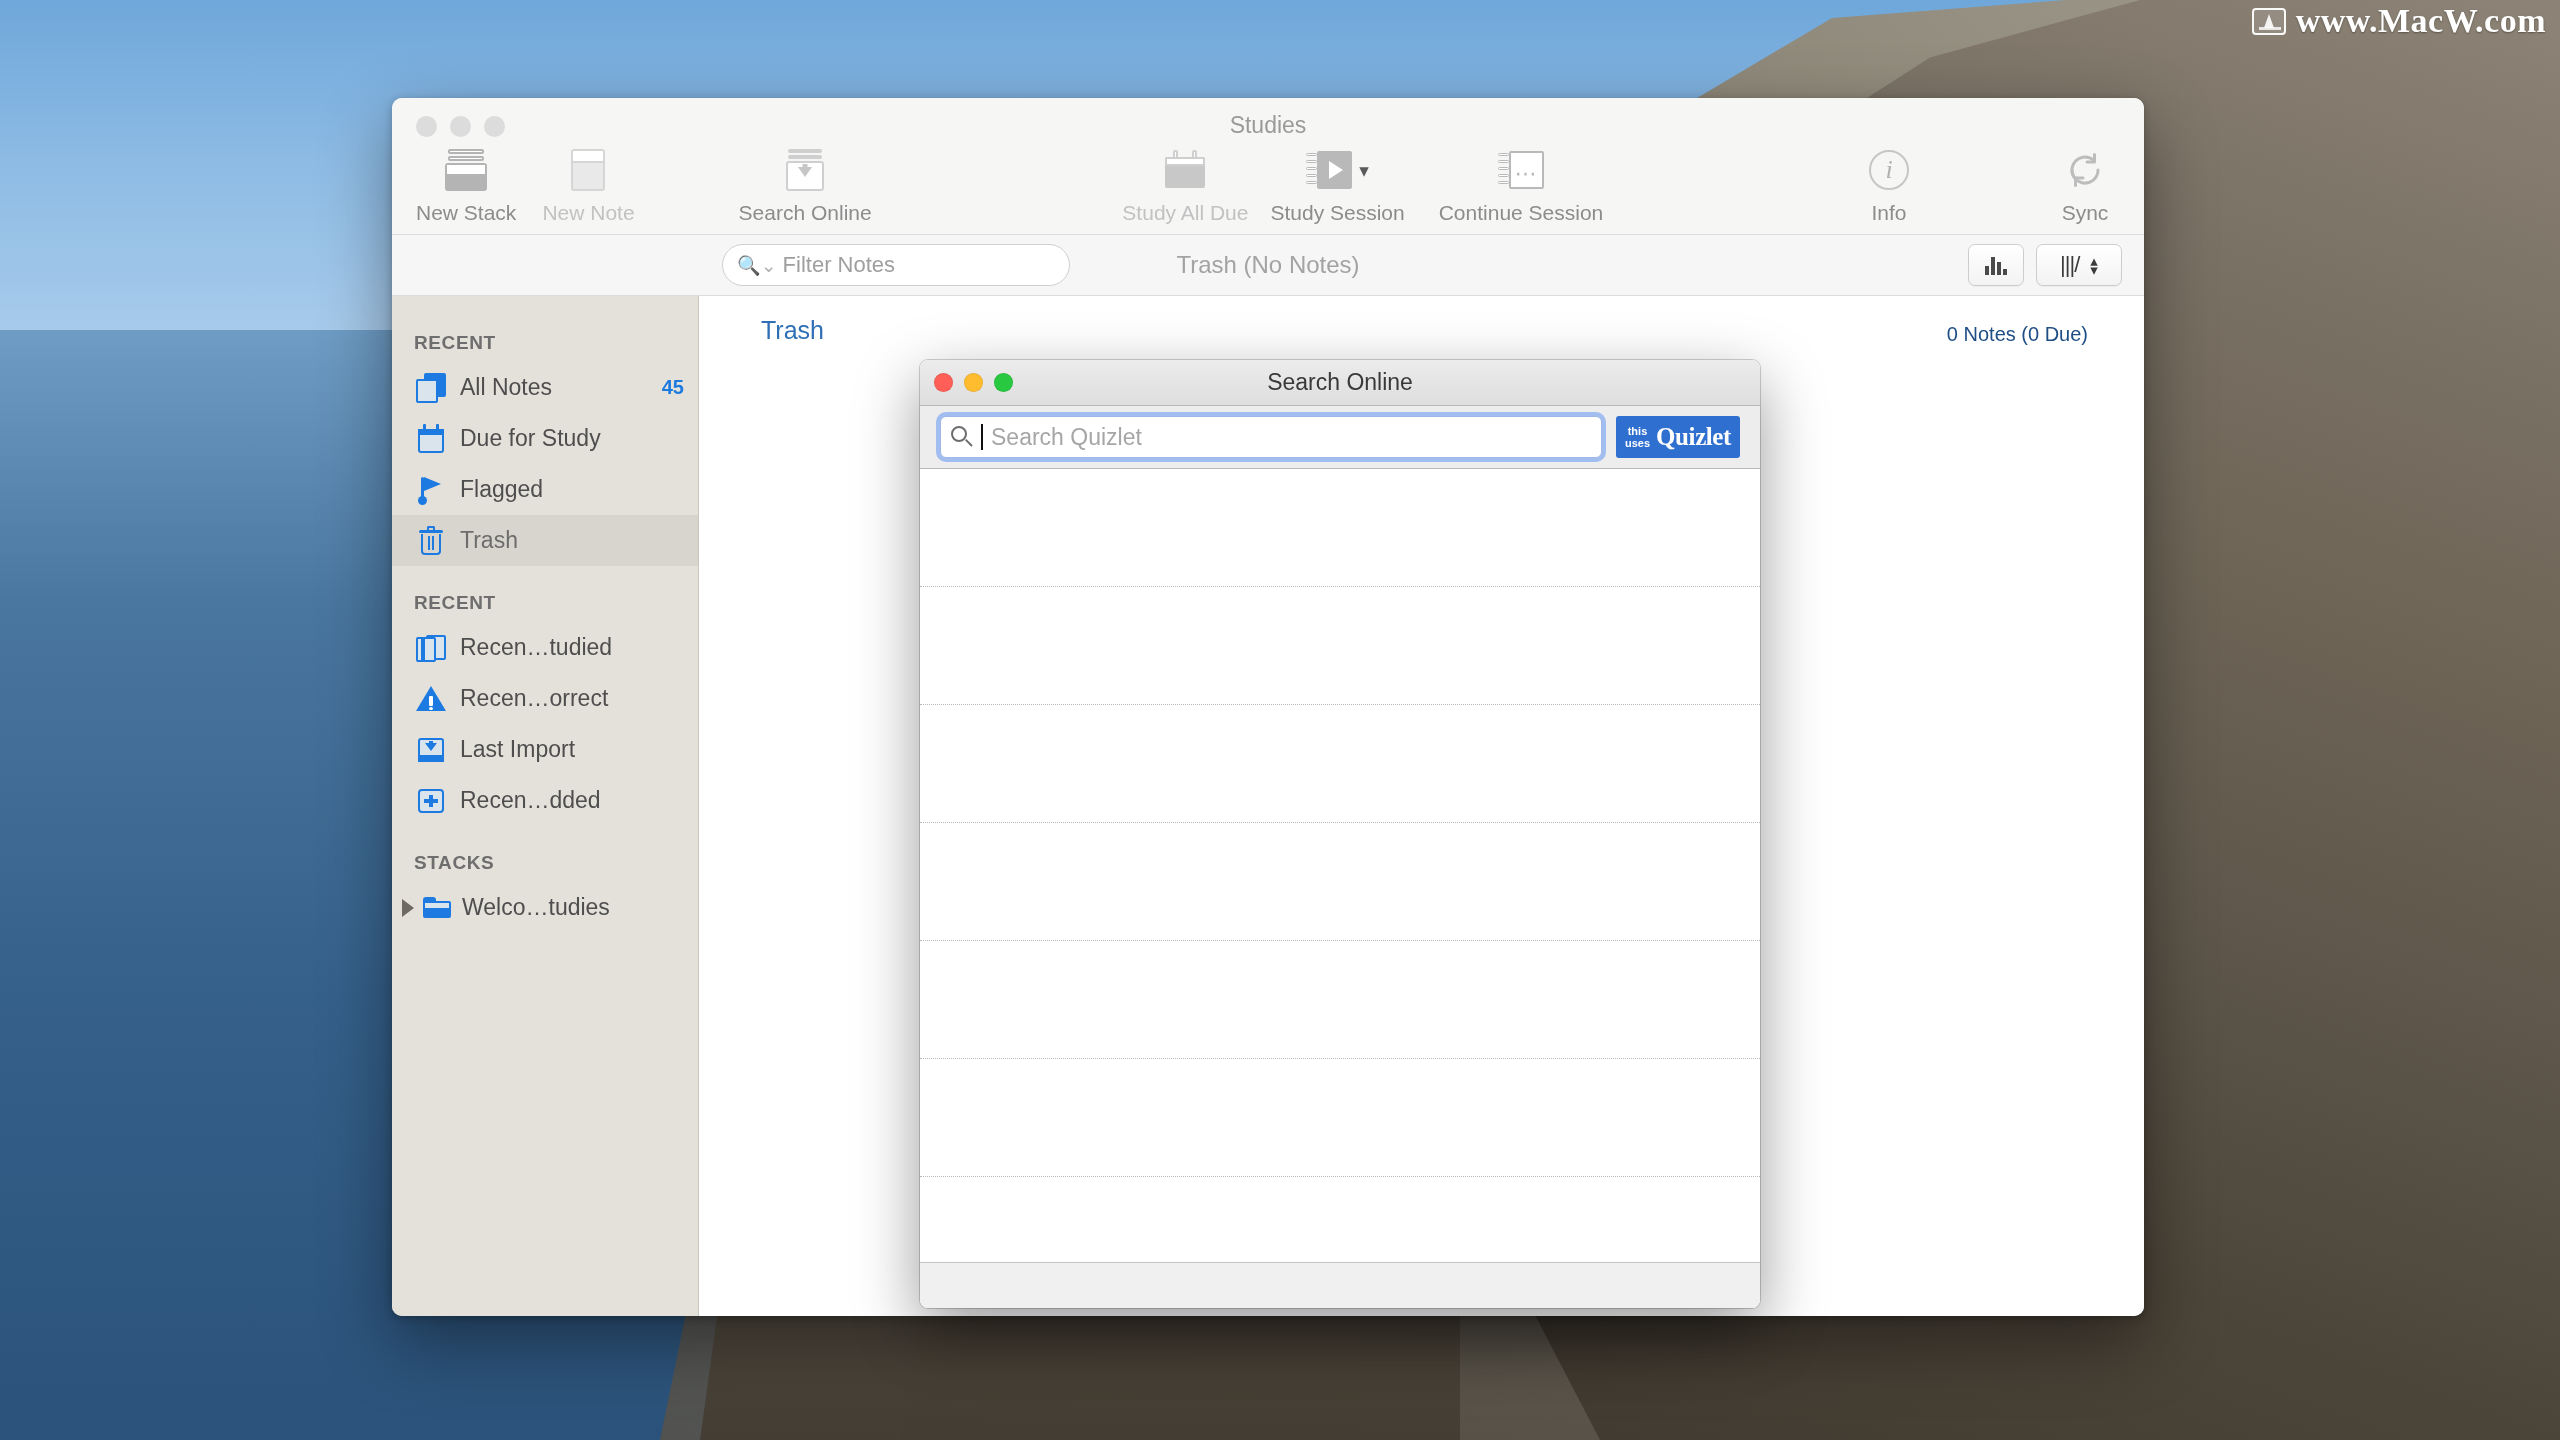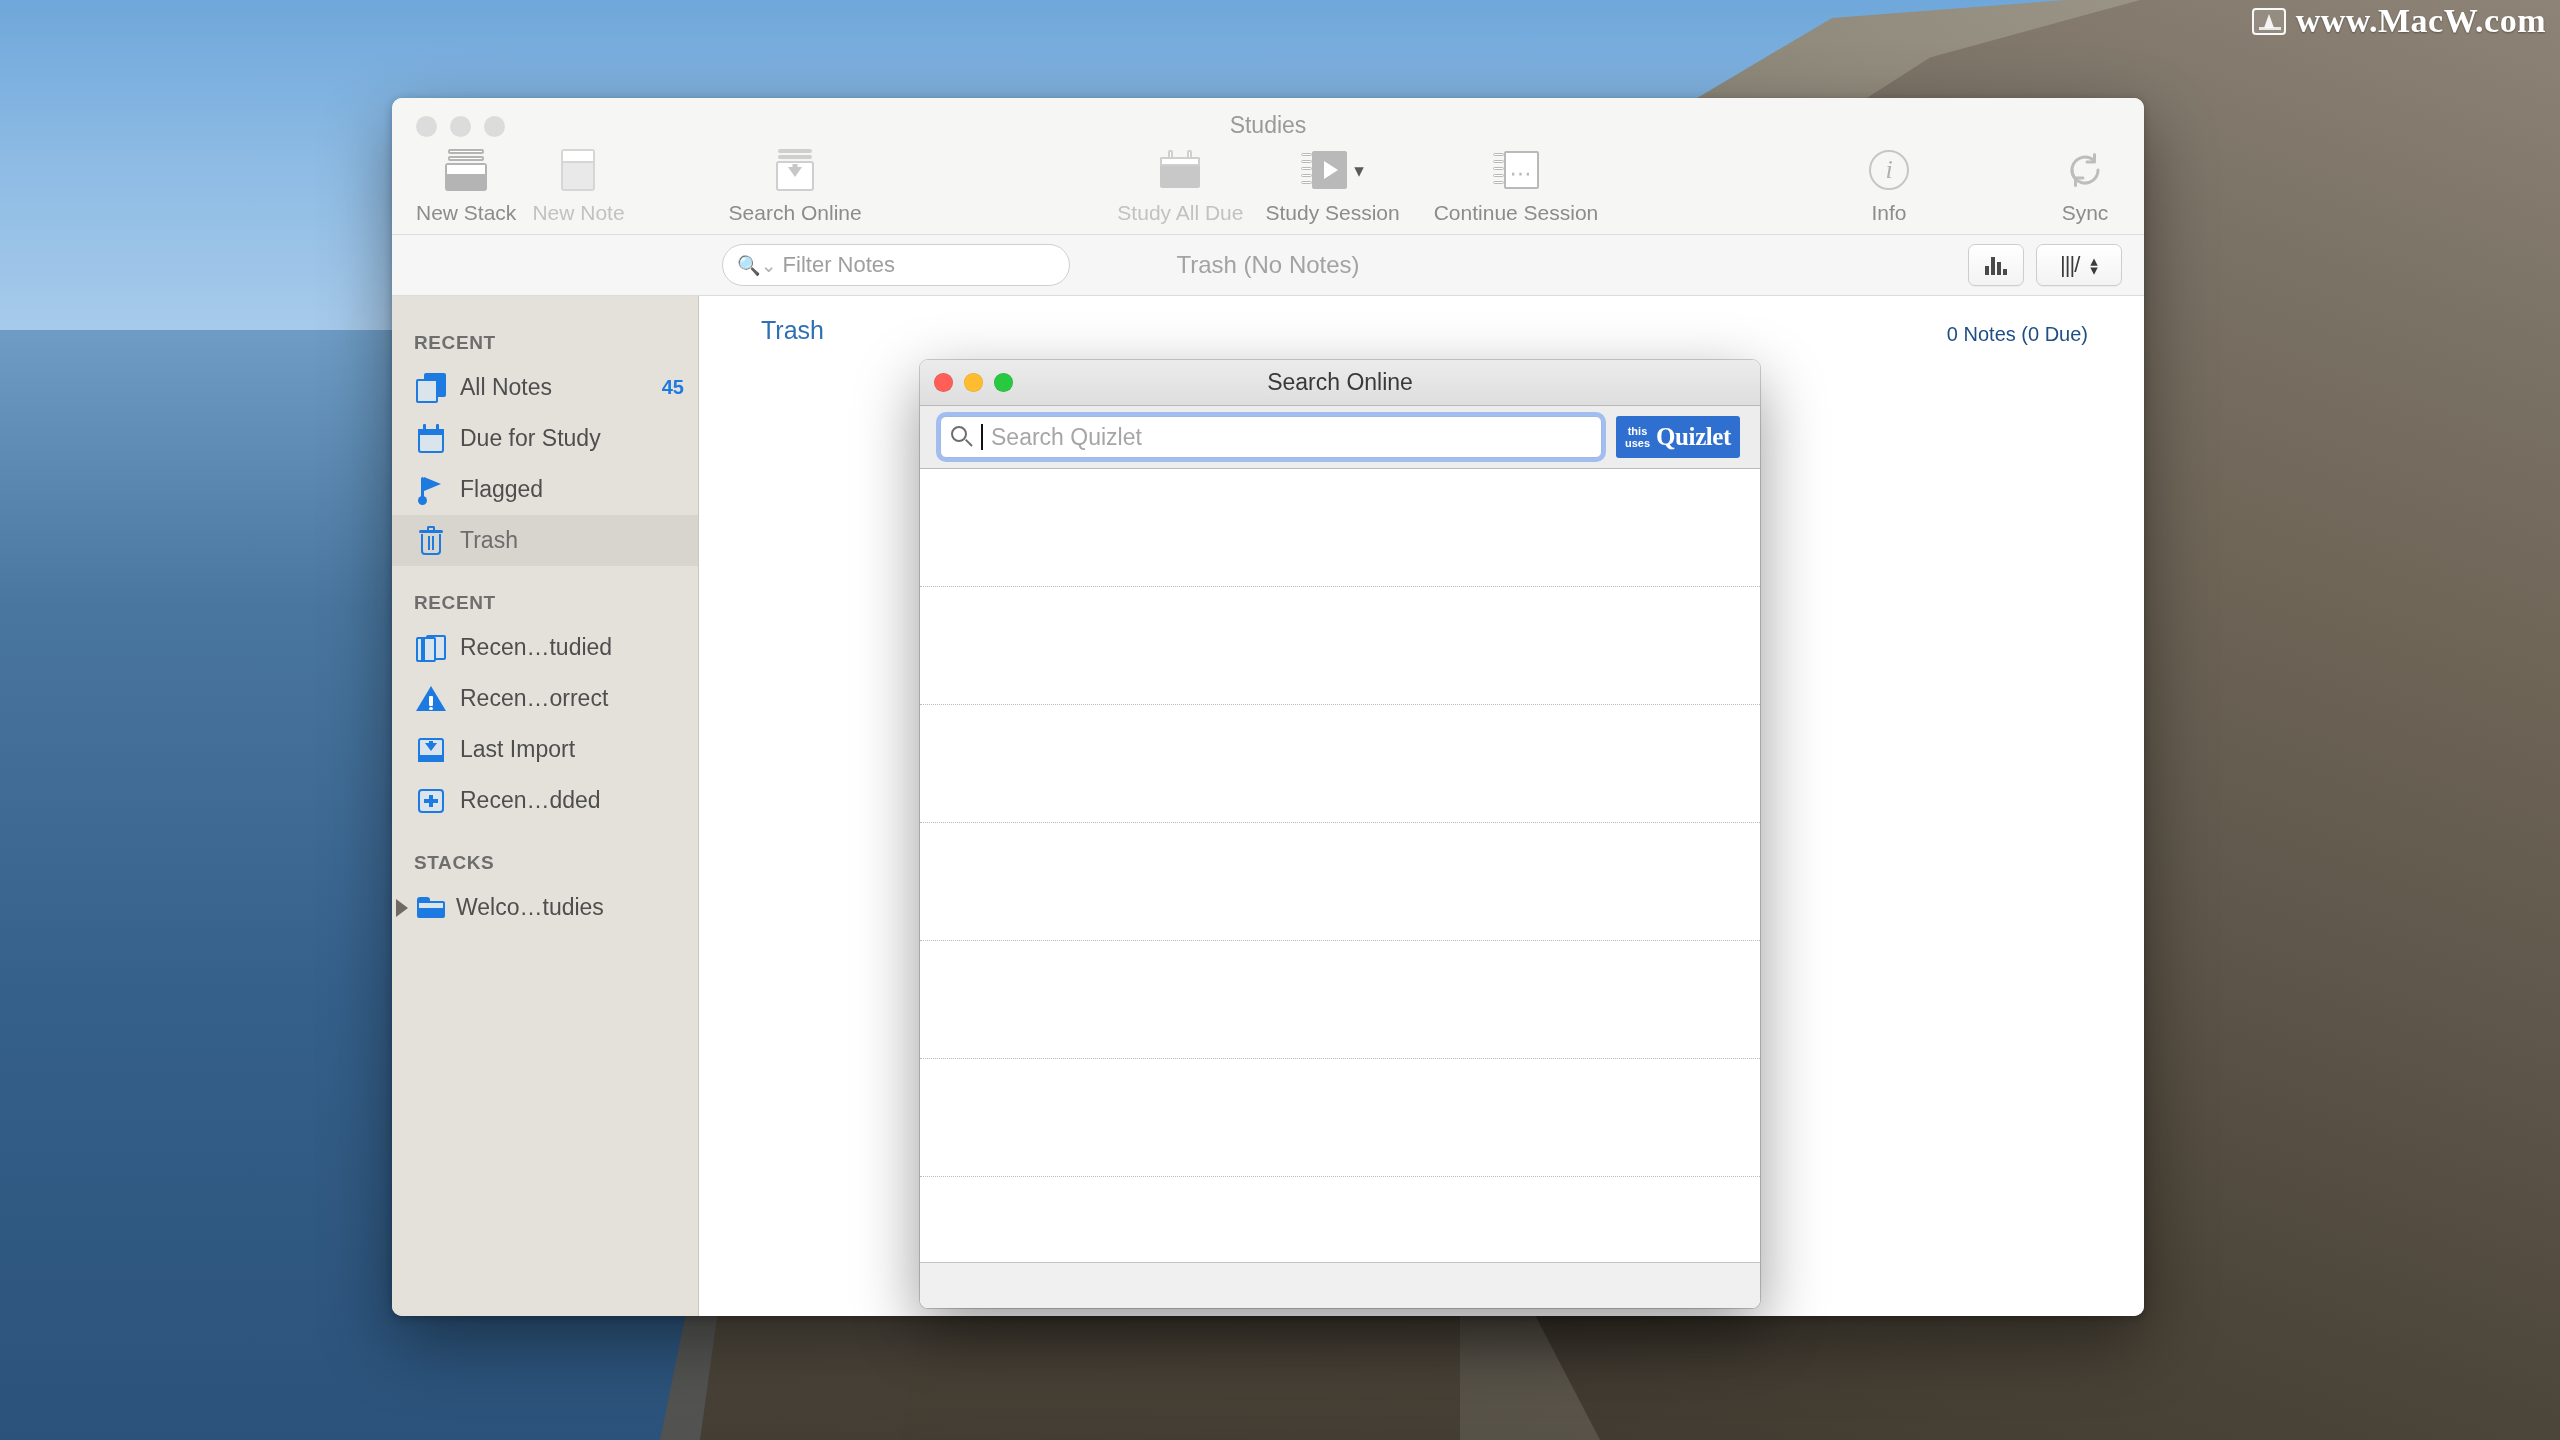--- a/index.html
+++ b/index.html
@@ -339,21 +339,21 @@
         <span class="tb-icon">
           <span class="ic-stack">
               <i></i>
               <i></i>
               <span class="body"></span>
             </span>
         </span>
         <span class="tb-label">New Stack</span>
       </div>
 
-      <div class="tb-item dim" style="margin-left:16px;text-align:right;">
+      <div class="tb-item dim" style="margin-left:26px;text-align:right;">
         <span class="tb-icon">
             <span class="ic-note"></span>
           </span>
         <span class="tb-label">New Note</span>
       </div>
 
       <div class="tb-item" style="margin-left:104px;">
         <span class="tb-icon">
           <span class="ic-dl">
               <i></i>
@@ -561,21 +561,21 @@
               <span class="box"></span>
               <span class="h"></span>
               <span class="v"></span>
             </span>
         </span>
         <span class="sb-label">Recen…dded</span>
       </div>
 
       <div class="sb-header" style="padding-top:26px;">STACKS</div>
 
-      <div class="sb-row" style="padding-left:4px; gap:10px;">
+      <div class="sb-row" style="padding-left:10px; gap:10px;">
         <span class="disclosure"></span>
         <span class="sb-ic">
           <span class="g-folder">
               <span class="tab"></span>
               <span class="body"></span>
             </span>
         </span>
         <span class="sb-label">Welco…tudies</span>
       </div>
 

